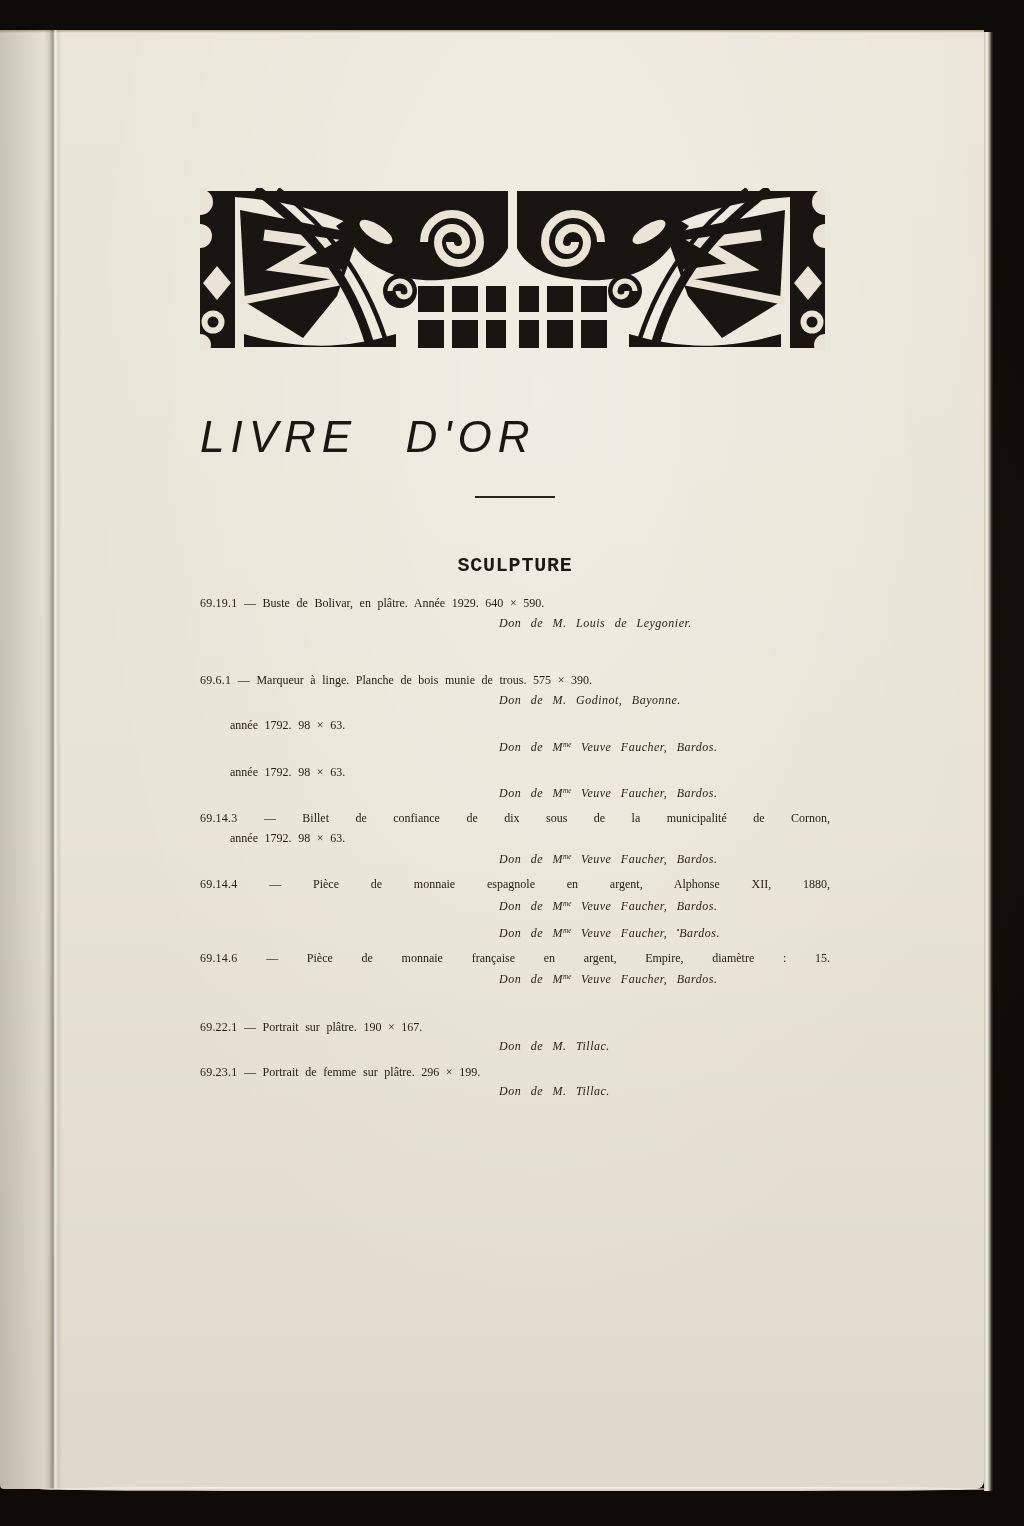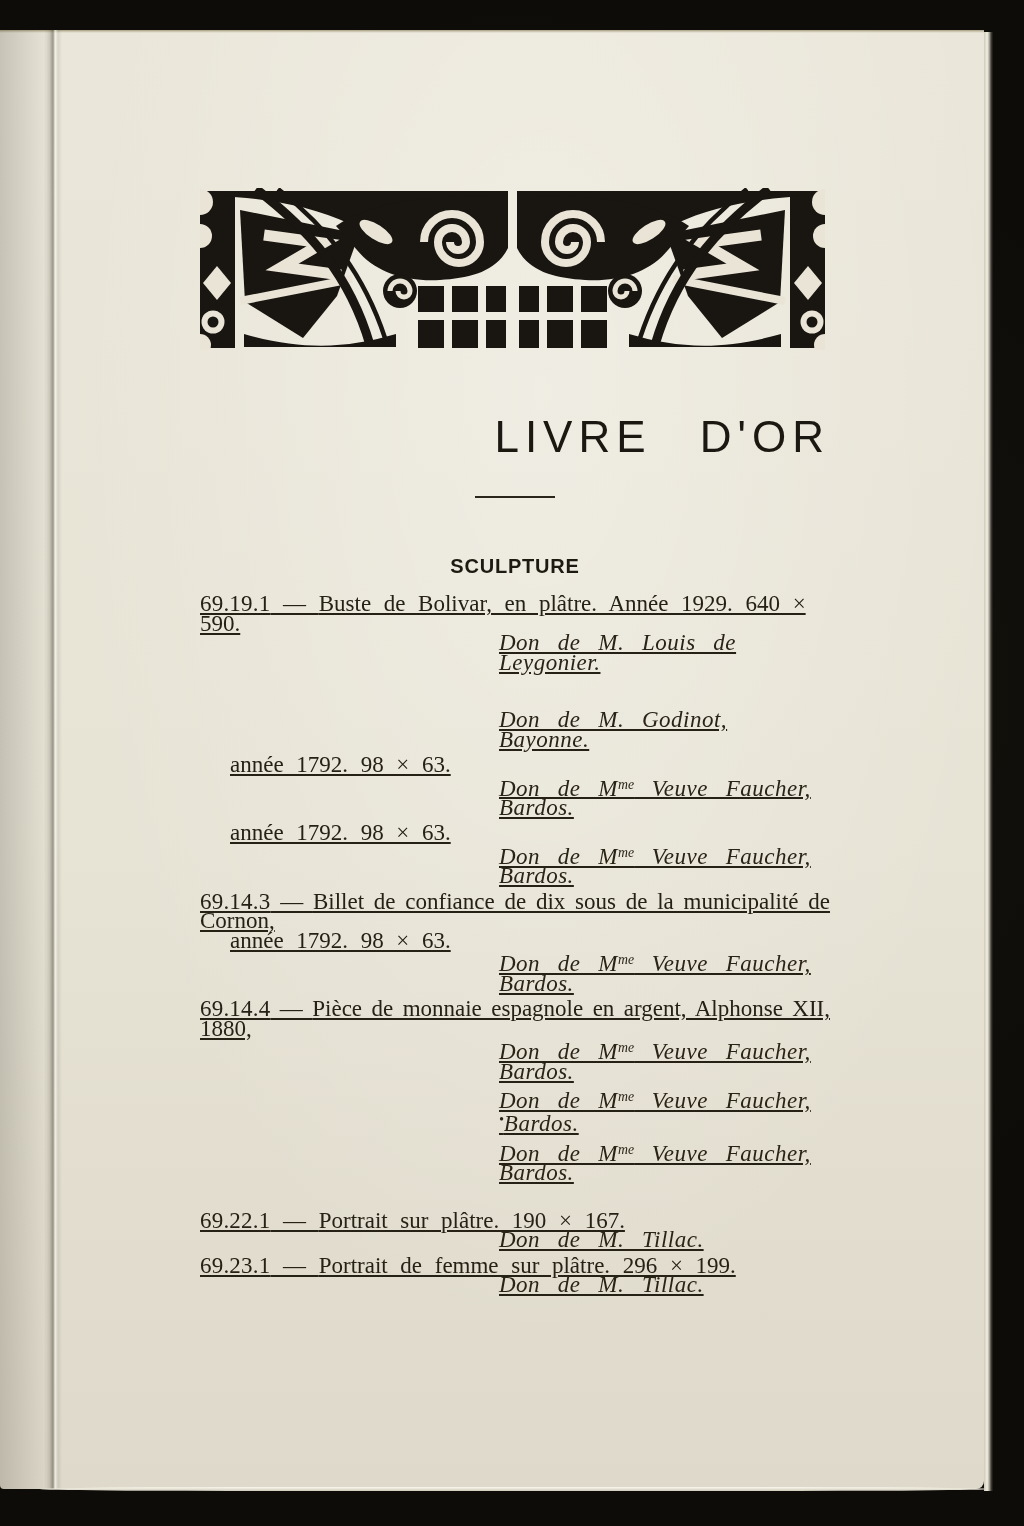--- a/index.html
+++ b/index.html
@@ -24,35 +24,36 @@
     background:linear-gradient(90deg,#cdc8b8 0%, #f3efe2 35%, #b0ac9f 58%, #46443b 78%, #11100c 100%);}
   .left-shade{position:absolute;left:0;top:0;bottom:0;width:46px;
     background:linear-gradient(90deg, rgba(40,36,26,0.18), rgba(40,36,26,0.02));}
   .crease{position:absolute;left:44px;top:0;bottom:0;width:18px;
     background:linear-gradient(90deg, rgba(60,54,38,0) 0%, rgba(60,54,38,0.16) 30%,
       rgba(42,38,26,0.42) 50%, rgba(255,255,248,0.55) 62%, rgba(60,54,38,0.10) 78%, rgba(60,54,38,0) 100%);}
   .content{position:absolute;left:200px;top:0;width:630px;color:#241f15;}
   .ornament{margin-top:158px;width:625px;height:162px;}
   .ornament svg{display:block;}
   .title{
-    margin-top:64px;text-align:right;
+    margin-top:64px;text-align:left;
     font-family:"Liberation Sans", sans-serif;font-weight:400;
     font-size:44px;line-height:46px;letter-spacing:6px;word-spacing:30px;
     color:#1b1811;
+    font-style:italic;
   }
   .title-rule{width:80px;height:2px;background:#2b261c;margin:36px auto 0;}
   .section{margin-top:38px;}
   .section.first{margin-top:56px;}
   .section.portraits{margin-top:28px;}
   .section-heading{
-    font-family:Liberation Sans, sans-serif;font-weight:700;
+    font-family:Liberation Mono, monospace;font-weight:700;
     font-size:20px;line-height:24px;letter-spacing:0.8px;text-align:center;
     color:#1d1a12;margin:0 0 16px 0;
   }
-  .entry{margin-top:6px;font-size:23px;line-height:19.5px;word-spacing:0.30em;color:#262115;text-decoration:underline;}
+  .entry{margin-top:6px;font-size:12px;line-height:19.5px;word-spacing:0.30em;color:#262115;}
   .entry:first-of-type{margin-top:0;}
   .entry .line{min-height:19.5px;}
   .entry .line.full{text-align:justify;text-align-last:justify;word-spacing:0.05em;}
   .entry .line.cont{padding-left:30px;}
   .entry-id{letter-spacing:0.2px;}
   .donor{padding-left:299px;font-style:italic;word-spacing:0.5em;letter-spacing:0.5px;color:#2a2416;}
   .sup{font-size:60%;vertical-align:0.5em;letter-spacing:0;word-spacing:normal;}
 </style>
 </head>
 <body>
@@ -117,20 +118,21 @@
   <div class="entry">
     <div class="line first-line"><span class="entry-id">69.19.1</span><span class="entry-sep"> — </span><span class="first-text">Buste de Bolivar, en plâtre. Année 1929. 640 × 590.</span></div>
     <div class="donor"><span>Don de M. Louis de Leygonier.</span></div>
   </div>
 </div>
   </div>
 
   <div class="section">
     <div class="entries">
   <div class="entry">
+    <div class="line first-line"><span class="entry-id">69.6.1</span><span class="entry-sep"> — </span><span class="first-text">Marqueur à linge. Planche de bois munie de trous. 575 × 390.</span></div>
     <div class="donor"><span>Don de M. Godinot, Bayonne.</span></div>
   </div>
 
   <div class="entry">
     <div class="line cont">année 1792. 98 × 63.</div>
               <div class="donor"><span>Don de M</span><span class="sup">me</span><span> Veuve Faucher, Bardos.</span></div>
   </div>
 
   <div class="entry">
     <div class="line cont">année 1792. 98 × 63.</div>
@@ -146,20 +148,21 @@
   <div class="entry">
     <div class="line first-line full"><span class="entry-id">69.14.4</span><span class="entry-sep"> — </span><span class="first-text">Pièce de monnaie espagnole en argent, Alphonse XII, 1880,</span></div>
               <div class="donor"><span>Don de M</span><span class="sup">me</span><span> Veuve Faucher, Bardos.</span></div>
   </div>
 
   <div class="entry">
     <div class="donor"><span>Don de M</span><span class="sup">me</span><span> Veuve Faucher, </span><span class="sup">•</span><span>Bardos.</span></div>
   </div>
 
   <div class="entry">
+    <div class="line first-line full"><span class="entry-id">69.14.6</span><span class="entry-sep"> — </span><span class="first-text">Pièce de monnaie française en argent, Empire, diamètre : 15.</span></div>
     <div class="donor"><span>Don de M</span><span class="sup">me</span><span> Veuve Faucher, Bardos.</span></div>
   </div>
 
 </div>
   </div>
 
   <div class="section portraits">
     <div class="entries">
   <div class="entry">
     <div class="line first-line"><span class="entry-id">69.22.1</span><span class="entry-sep"> — </span><span class="first-text">Portrait sur plâtre. 190 × 167.</span></div>

